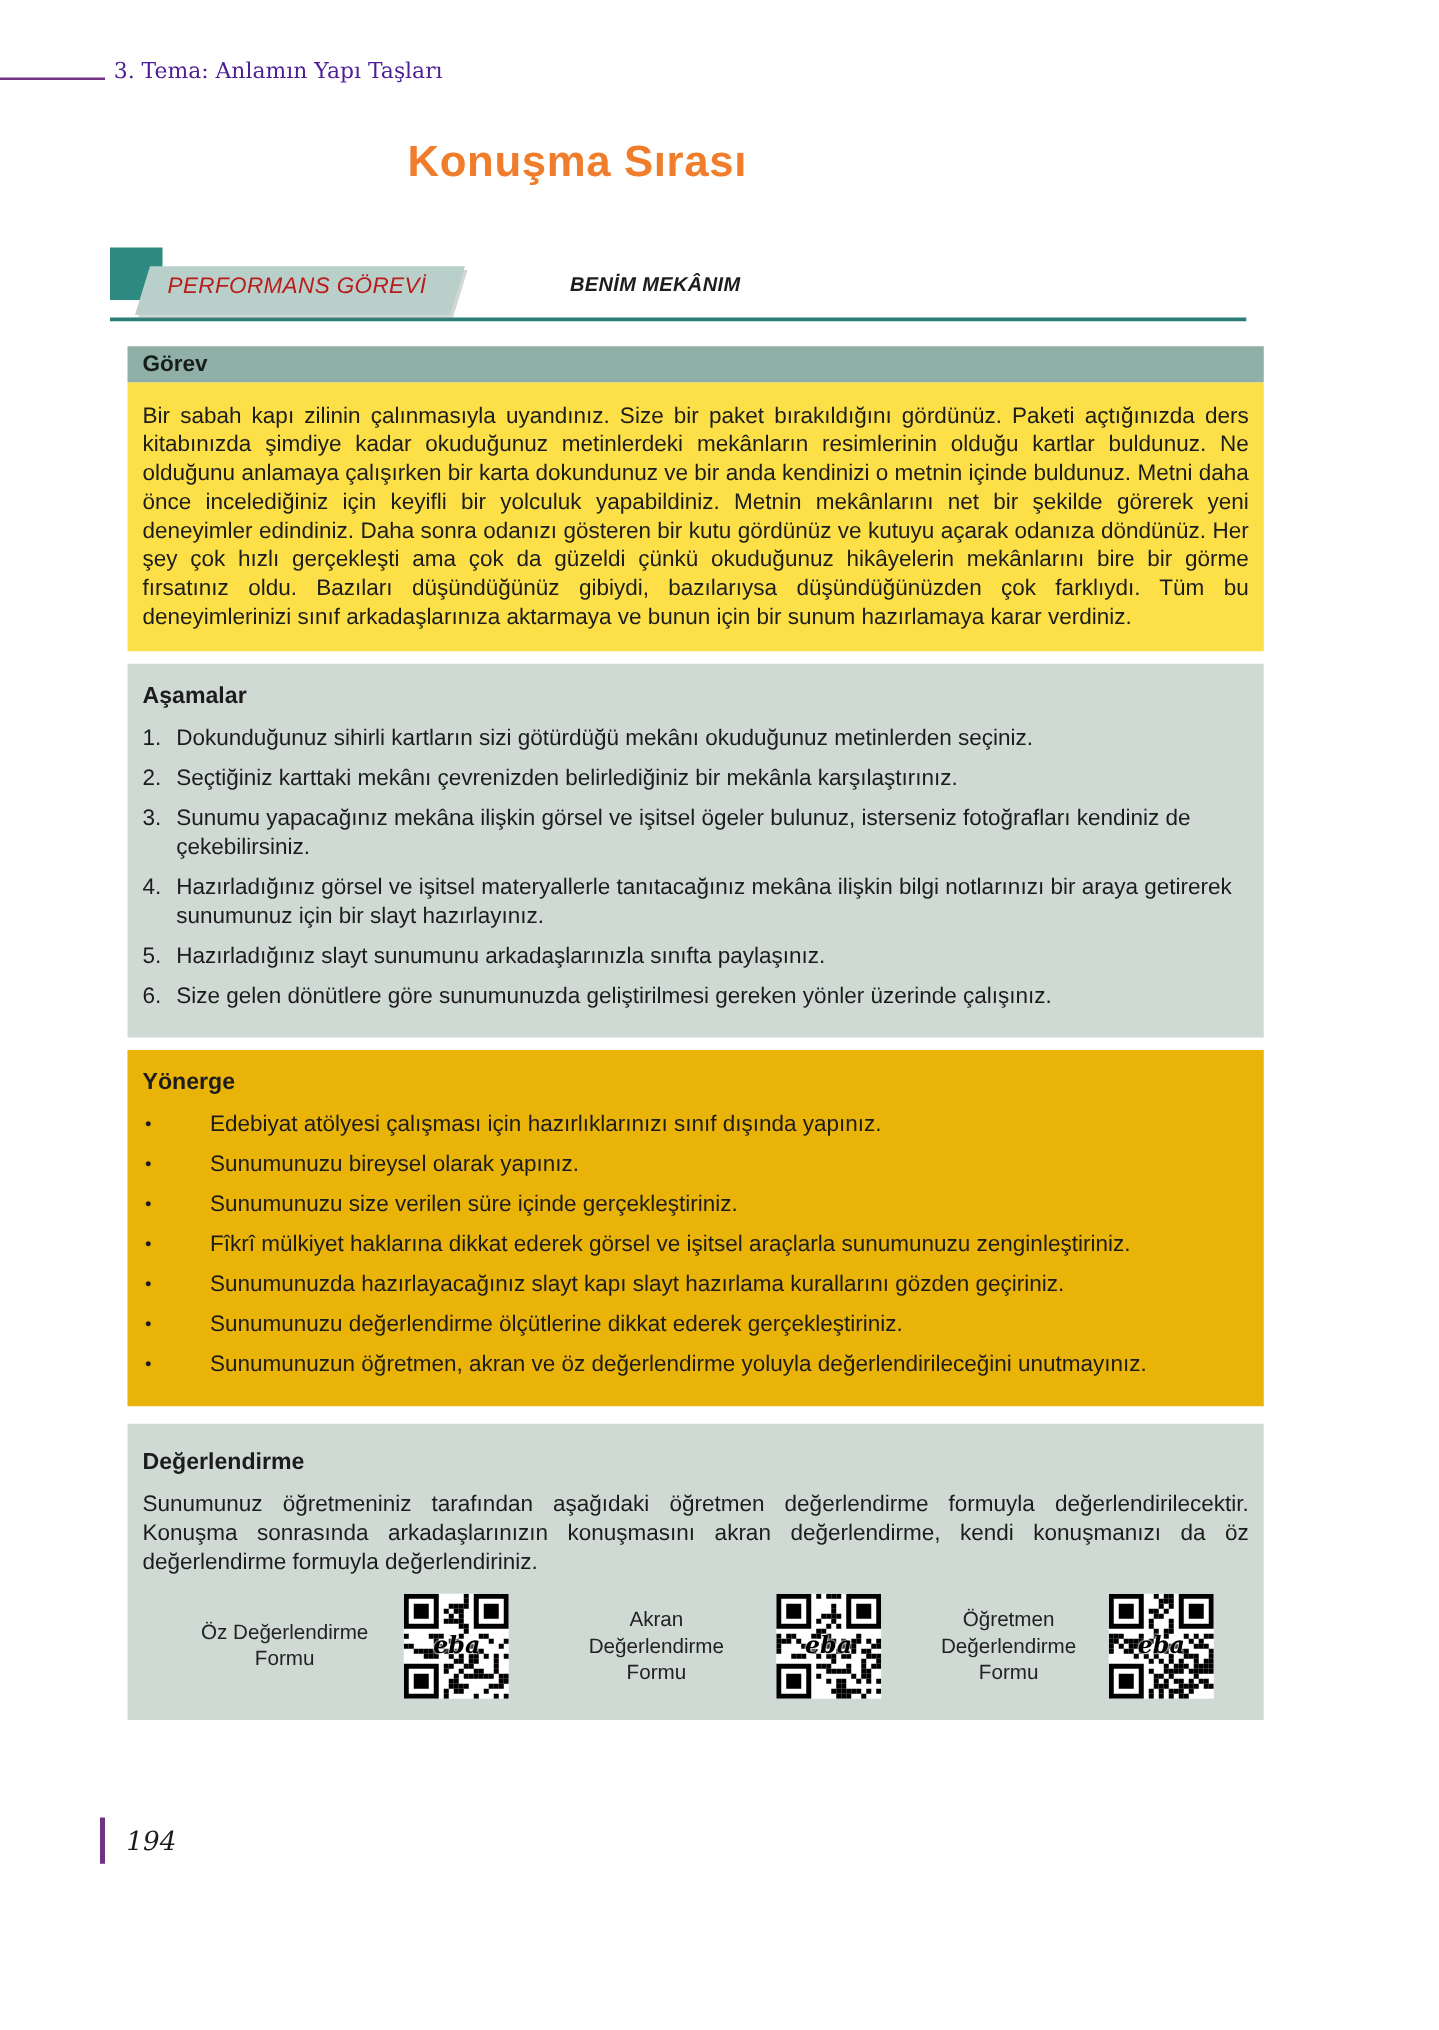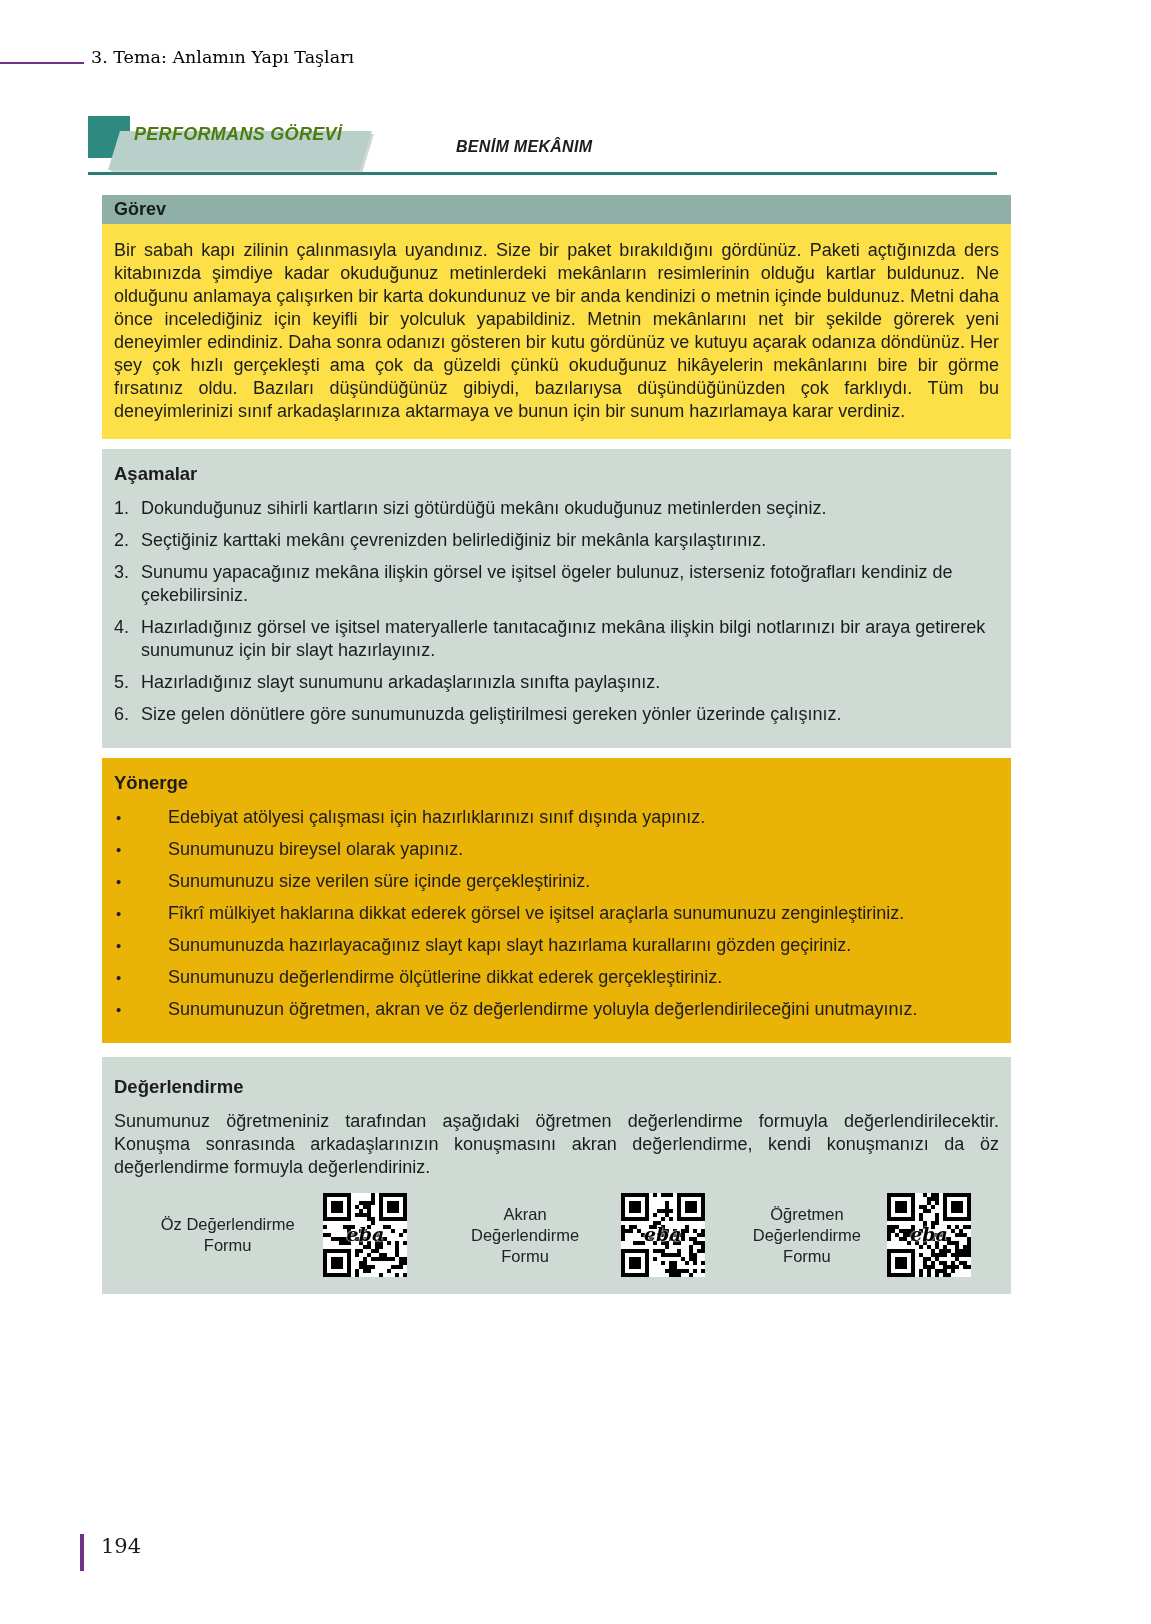--- a/index.html
+++ b/index.html
@@ -8,41 +8,41 @@
     font-family:"Liberation Sans",sans-serif;color:#1c1c1c;
     -webkit-font-smoothing:antialiased;
   }
   .content-col{margin-left:88px;width:909px;padding-left:14px;}
 
   
   .breadcrumb-row{display:flex;align-items:flex-end;margin-top:46px;height:22px;}
   .breadcrumb-rule{display:inline-block;width:84px;height:2px;background:#6e3383;margin-bottom:4px;}
   .breadcrumb-text{
     font-family:"DejaVu Serif","Liberation Serif",serif;
-    color:#000000;font-size:17.5px;padding-left:7px;line-height:22px;
+    color:#4c1d95;font-size:17.5px;padding-left:7px;line-height:22px;
   }
 
   
   .page-title{
     margin:42px 0 0 88px;width:909px;box-sizing:border-box;
     padding-left:238px;
     font-size:35px;font-weight:bold;color:#ef7d2c;letter-spacing:0.5px;
   }
 
   
   .badge-row{position:relative;height:56px;margin:48px 0 0 88px;width:909px;}
   .badge-square{position:absolute;left:0;top:0;width:42px;height:42px;background:#2e8a80;}
   .badge-shape{
     position:absolute;left:26px;top:15px;width:252px;height:39px;
     background:#b9cfc9;transform:skewX(-17deg);
     box-shadow:3px 3px 0 rgba(120,140,135,0.35);
   }
   .badge-label{
-    position:absolute;left:46px;top:8px;
-    font-style:italic;font-weight:bold;font-size:18px;color:#4d7c0f;letter-spacing:0.3px;
+    position:absolute;left:46px;top:20px;
+    font-style:italic;font-weight:normal;font-size:18px;color:#b91c1c;letter-spacing:0.3px;
   }
   .task-title{
     position:absolute;left:368px;top:22px;
     font-style:italic;font-weight:bold;font-size:16px;color:#1c1c1c;letter-spacing:0.3px;
   }
   .teal-rule{margin-left:88px;width:909px;height:3px;background:#2a7e75;margin-top:0;}
 
   
   .section{box-sizing:border-box;}
   .gorev-bar{
@@ -80,37 +80,38 @@
   .qr-box{position:relative;width:84px;height:84px;background:#ffffff;}
   .qr-box svg{display:block;}
   .qr-logo{
     position:absolute;left:0;right:0;top:30px;text-align:center;
     font-family:"DejaVu Serif","Liberation Serif",serif;
     font-style:italic;font-weight:bold;font-size:19px;color:#000000;
     text-shadow:0 0 2px #ffffff,0 0 2px #ffffff;
   }
 
   
-  .footer{position:absolute;left:80px;top:1534px;display:flex;align-items:flex-start;}
+  .footer{position:absolute;left:80px;top:1454px;display:flex;align-items:center;font-style:italic;}
   .footer-bar{width:4px;height:37px;background:#6e3383;}
   .footer-page{
     font-family:"DejaVu Serif","Liberation Serif",serif;
     font-size:21px;color:#1c1c1c;padding-left:17px;
   }
 </style>
 </head>
 <body>
 
 <div class="page">
 
   <div class="breadcrumb-row">
     <span class="breadcrumb-rule"></span>
     <span class="breadcrumb-text">3. Tema: Anlamın Yapı Taşları</span>
   </div>
 
+  <h1 class="page-title">Konuşma Sırası</h1>
 
   <div class="badge-row">
     <div class="badge-square"></div>
     <div class="badge-shape"></div>
     <div class="badge-label">PERFORMANS GÖREVİ</div>
     <div class="task-title">BENİM MEKÂNIM</div>
   </div>
   <div class="teal-rule"></div>
 
   <div class="content-col">

